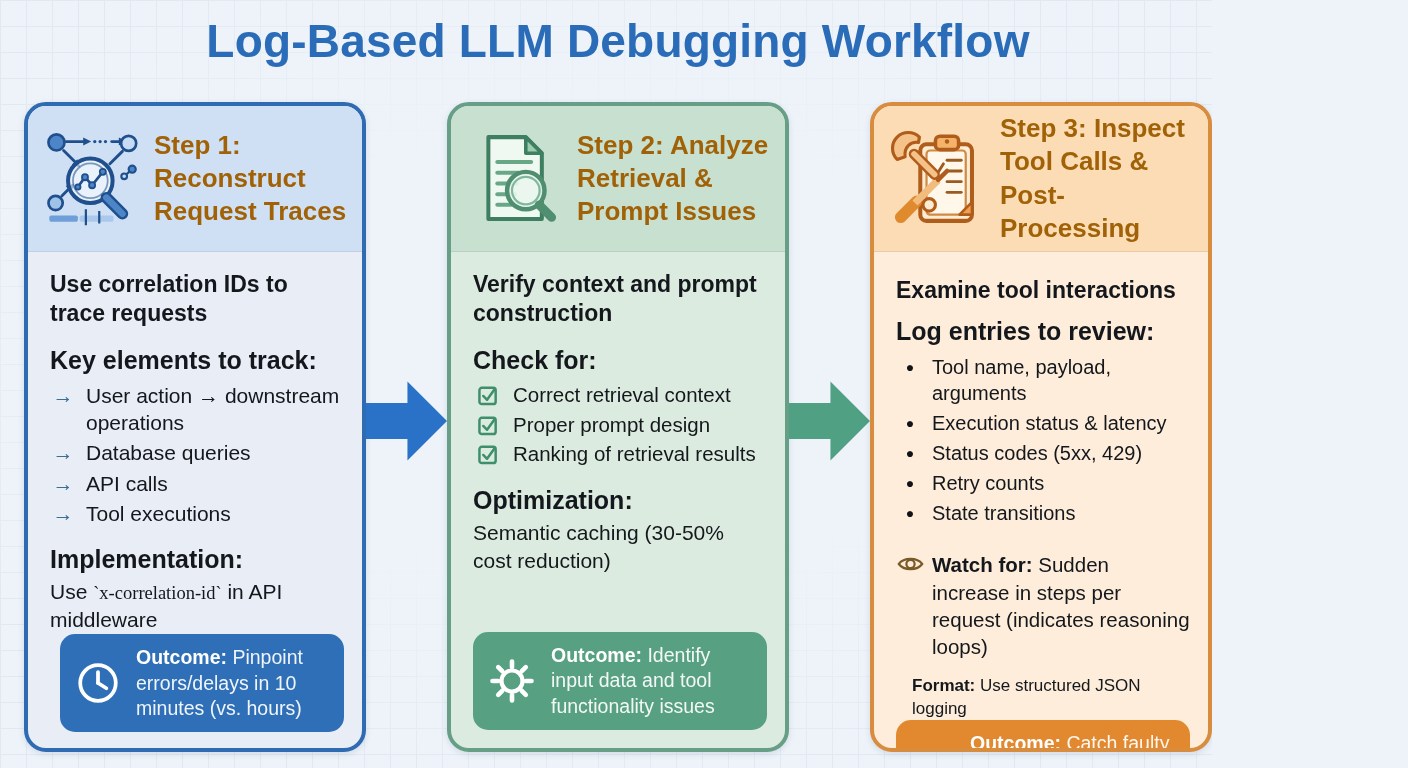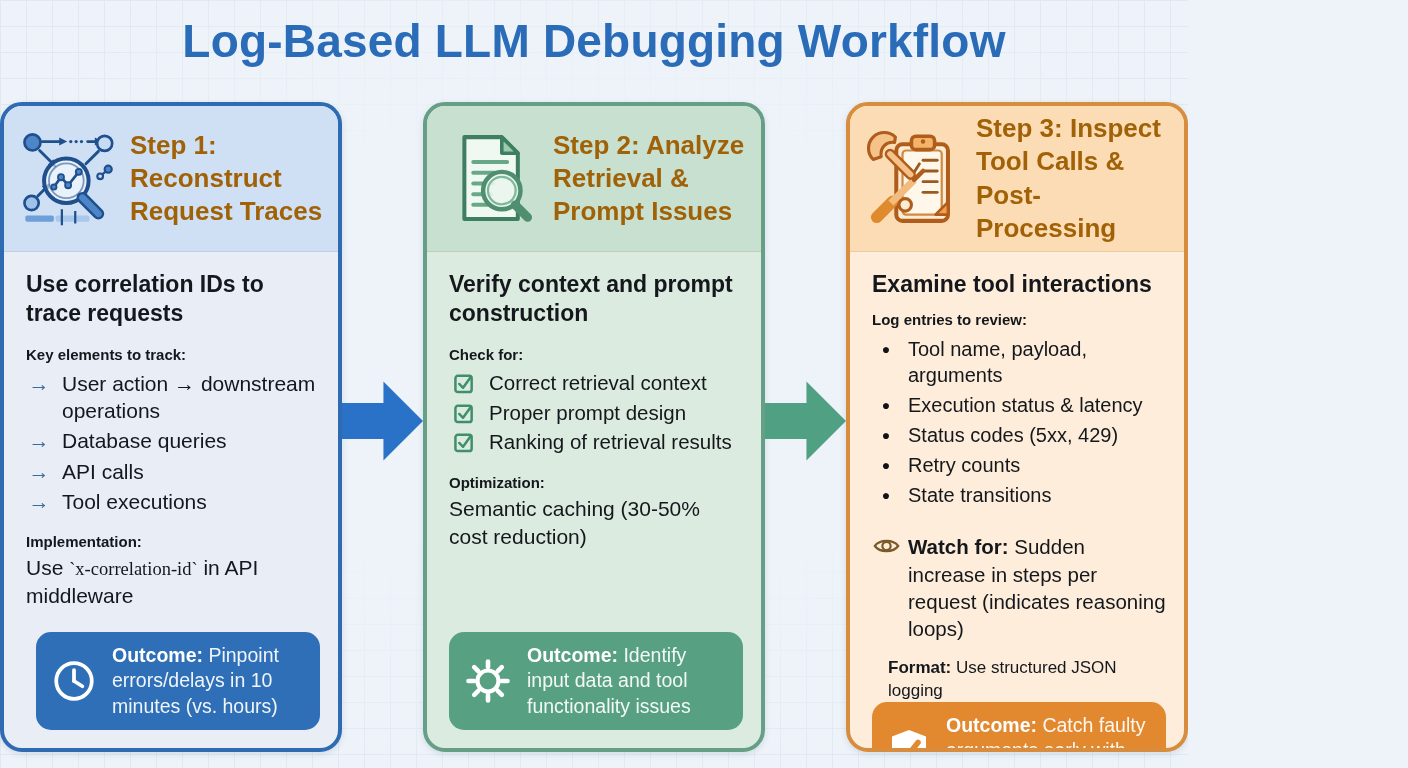--- a/index.html
+++ b/index.html
@@ -4,20 +4,21 @@
 <style>
   html, body { margin: 0; padding: 0; }
   body { font-family: "Liberation Sans", sans-serif; background: #eef3f9; }
 
   .page {
     position: relative;
     width: 1188px;
     height: 768px;
     overflow: hidden;
     background: var(--page-bg, #eef3f9);
+    padding-left: 24px;
   }
   
   .page::before {
     content: "";
     position: absolute; inset: 0;
     background-image:
       linear-gradient(to right, var(--grid-line, #d7e3ef) 1px, transparent 1px),
       linear-gradient(to bottom, var(--grid-line, #d7e3ef) 1px, transparent 1px);
     background-size: 26px 26px;
     opacity: .6;
@@ -52,21 +53,21 @@
     box-sizing: border-box;
     border: 4px solid;
     border-radius: 22px;
     overflow: hidden;
     display: flex;
     flex-direction: column;
     box-shadow: 0 2px 6px rgba(40,70,110,.14);
   }
   .p1 { border-color: var(--step1-border, #2e6bb2); background: var(--step1-body-bg, #e8edf6); }
   .p2 { border-color: var(--step2-border, #679f86); background: var(--step2-body-bg, #dcebe0); }
-  .p3 { border-color: var(--step3-border, #d88c3e); background: var(--step3-body-bg, #fdedda); }
+  .p3 { border-color: var(--step3-border, #d88c3e); background: var(--step3-body-bg, #fdedda); gap: 6px; }
 
   .panel-header {
     display: flex;
     align-items: center;
     gap: 12px;
     min-height: 146px;
     box-sizing: border-box;
     padding: 12px 12px 12px 16px;
     border-bottom: 1px solid rgba(0,0,0,.07);
   }
@@ -86,21 +87,21 @@
 
   .panel-body {
     flex: 1;
     display: flex;
     flex-direction: column;
     padding: 18px 18px 18px 22px;
     box-sizing: border-box;
     color: #14171c;
   }
   .lead { margin: 0 0 17px; font-size: 23px; font-weight: 700; line-height: 1.28; }
-  .sec-title { margin: 0 0 4px; font-size: 15px; font-weight: 700; }
+  .sec-title { margin: 0 0 4px; font-size: 25px; font-weight: 700; }
   .body-text { margin: 0; font-size: 21px; line-height: 1.33; }
   code.inline-code { font-family: Liberation Serif, serif; font-size: 18.5px; }
 
   ul.plain { list-style: none; margin: 0 0 15px; padding: 0; }
   li.item { display: flex; gap: 10px; font-size: 21px; line-height: 1.3; margin: 3px 0; }
   .p3 li.item { font-size: 20px; gap: 8px; margin: 4px 0; }
   .b-arrow { flex: 0 0 26px; text-align: center; font-weight: 600; color: var(--bullet-arrow, #3a6d96); }
   .b-check { flex: 0 0 30px; display: flex; justify-content: center; padding-top: 3px; }
   .b-dot { flex: 0 0 28px; text-align: center; font-size: 14px; padding-top: 4px; color: #101318; }
   .p2 li.item { font-size: 20.5px; }

